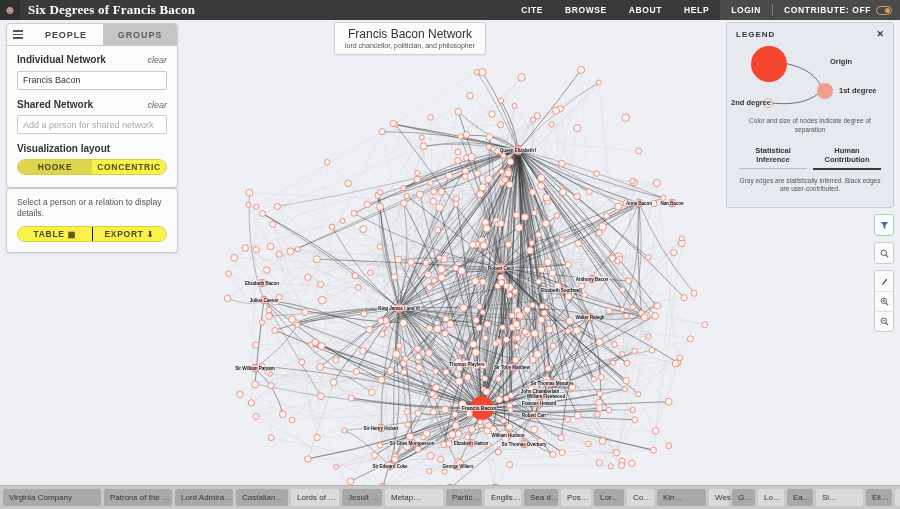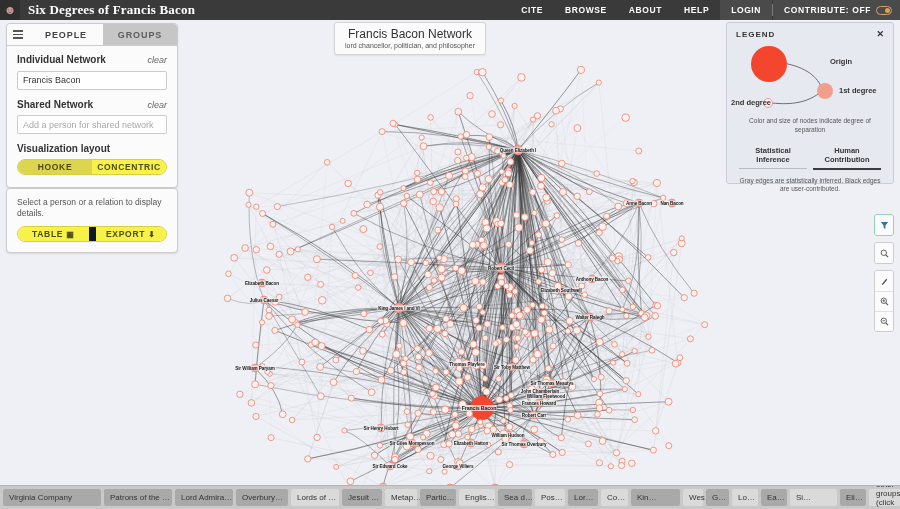--- a/index.html
+++ b/index.html
@@ -110,35 +110,35 @@
   .pill.bright { background: #f7f14a; }
 
   #detail-panel { padding: 8px 10px 10px; }
   #detail-text { font-size: 8.5px; color: #555; margin-bottom: 7px; line-height: 1.3; }
   .pill-group2 { display: flex; border-radius: 9px; overflow: hidden; height: 16px; border: 1px solid #d8cf3f;}
   .pill2 {
     flex: 1; display: flex; align-items: center; justify-content: center; gap: 3px;
     font-size: 8.5px; font-weight: bold; letter-spacing: .7px; color: #4d4a18;
     background: #f7f14a; cursor: pointer;
   }
-  .pill2 + .pill2 { border-left: 7px solid #0f172a; }
+  .pill2 + .pill2 { border-left: 1px solid #0f172a; }
 
   
   #net-title-card {
     position: absolute; top: 22px; left: 334px; z-index: 15;
     background: rgba(252,252,252,.92); border: 1px solid #d3d3d3;
     border-radius: 3px; padding: 4px 10px 5px; text-align: center;
     box-shadow: 0 1px 2px rgba(0,0,0,.07);
   }
   #net-title { font-size: 12px; color: #333; font-weight: normal; }
   #net-sub { font-size: 7px; color: #555; margin-top: 1px; }
 
   
   #legend {
-    position: absolute; top: 22px; right: 6px; width: 168px; height: 162px;
+    position: absolute; top: 22px; right: 6px; width: 168px; height: 186px;
     background: #e7e9f0; border: 1px solid #c9ccd6; border-radius: 3px;
     z-index: 20; padding: 7px 9px;
   }
   #legend-head { display: flex; align-items: flex-start; justify-content: space-between; }
   #legend-title { font-size: 8px; font-weight: bold; letter-spacing: 1px; color: #333; }
   #legend-close { font-size: 9px; color: #333; cursor: pointer; line-height: 1; font-weight: bold;}
   #legend-diagram { position: relative; height: 78px; }
   #legend-caption1 {
     font-size: 6.5px; color: #555; text-align: center; line-height: 1.35;
     padding: 0 6px;
@@ -2262,24 +2262,24 @@
           <line x1="6.4" y1="6.4" x2="9" y2="9" stroke="#555" stroke-width="1.2"></line>
         </svg>
     </div>
   </div>
 </div>
 
 <div id="tagbar">
   <div class="tag dark" style="width: 98px;">Virginia Company</div>
     <div class="tag dark" style="width: 68px;">Patrons of the …</div>
     <div class="tag dark" style="width: 58px;">Lord Admira…</div>
-    <div class="tag dark" style="width: 52px;">Overbury…</div>
+    <div class="tag dark" style="width: 52px;">Castalian…</div>
     <div class="tag light" style="width: 48px;">Lords of …</div>
     <div class="tag dark" style="width: 40px;">Jesuit …</div>
-    <div class="tag light" style="width: 32px; text-align: center;">Metap…</div>
+    <div class="tag light" style="width: 58px; text-align: center;">Metap…</div>
     <div class="tag dark" style="width: 36px;">Partic…</div>
     <div class="tag light" style="width: 36px;">Englis…</div>
     <div class="tag dark" style="width: 34px;">Sea d…</div>
     <div class="tag light" style="width: 30px;">Pos…</div>
     <div class="tag dark" style="width: 30px;">Lor…</div>
     <div class="tag light" style="width: 27px;">Co…</div>
     <div class="tag dark" style="width: 49px;">Kin…</div>
     <div class="tag light" style="width: 20px;">Wes…</div>
     <div class="tag dark" style="width: 23px;">G…</div>
     <div class="tag light" style="width: 26px;">Lo…</div>

